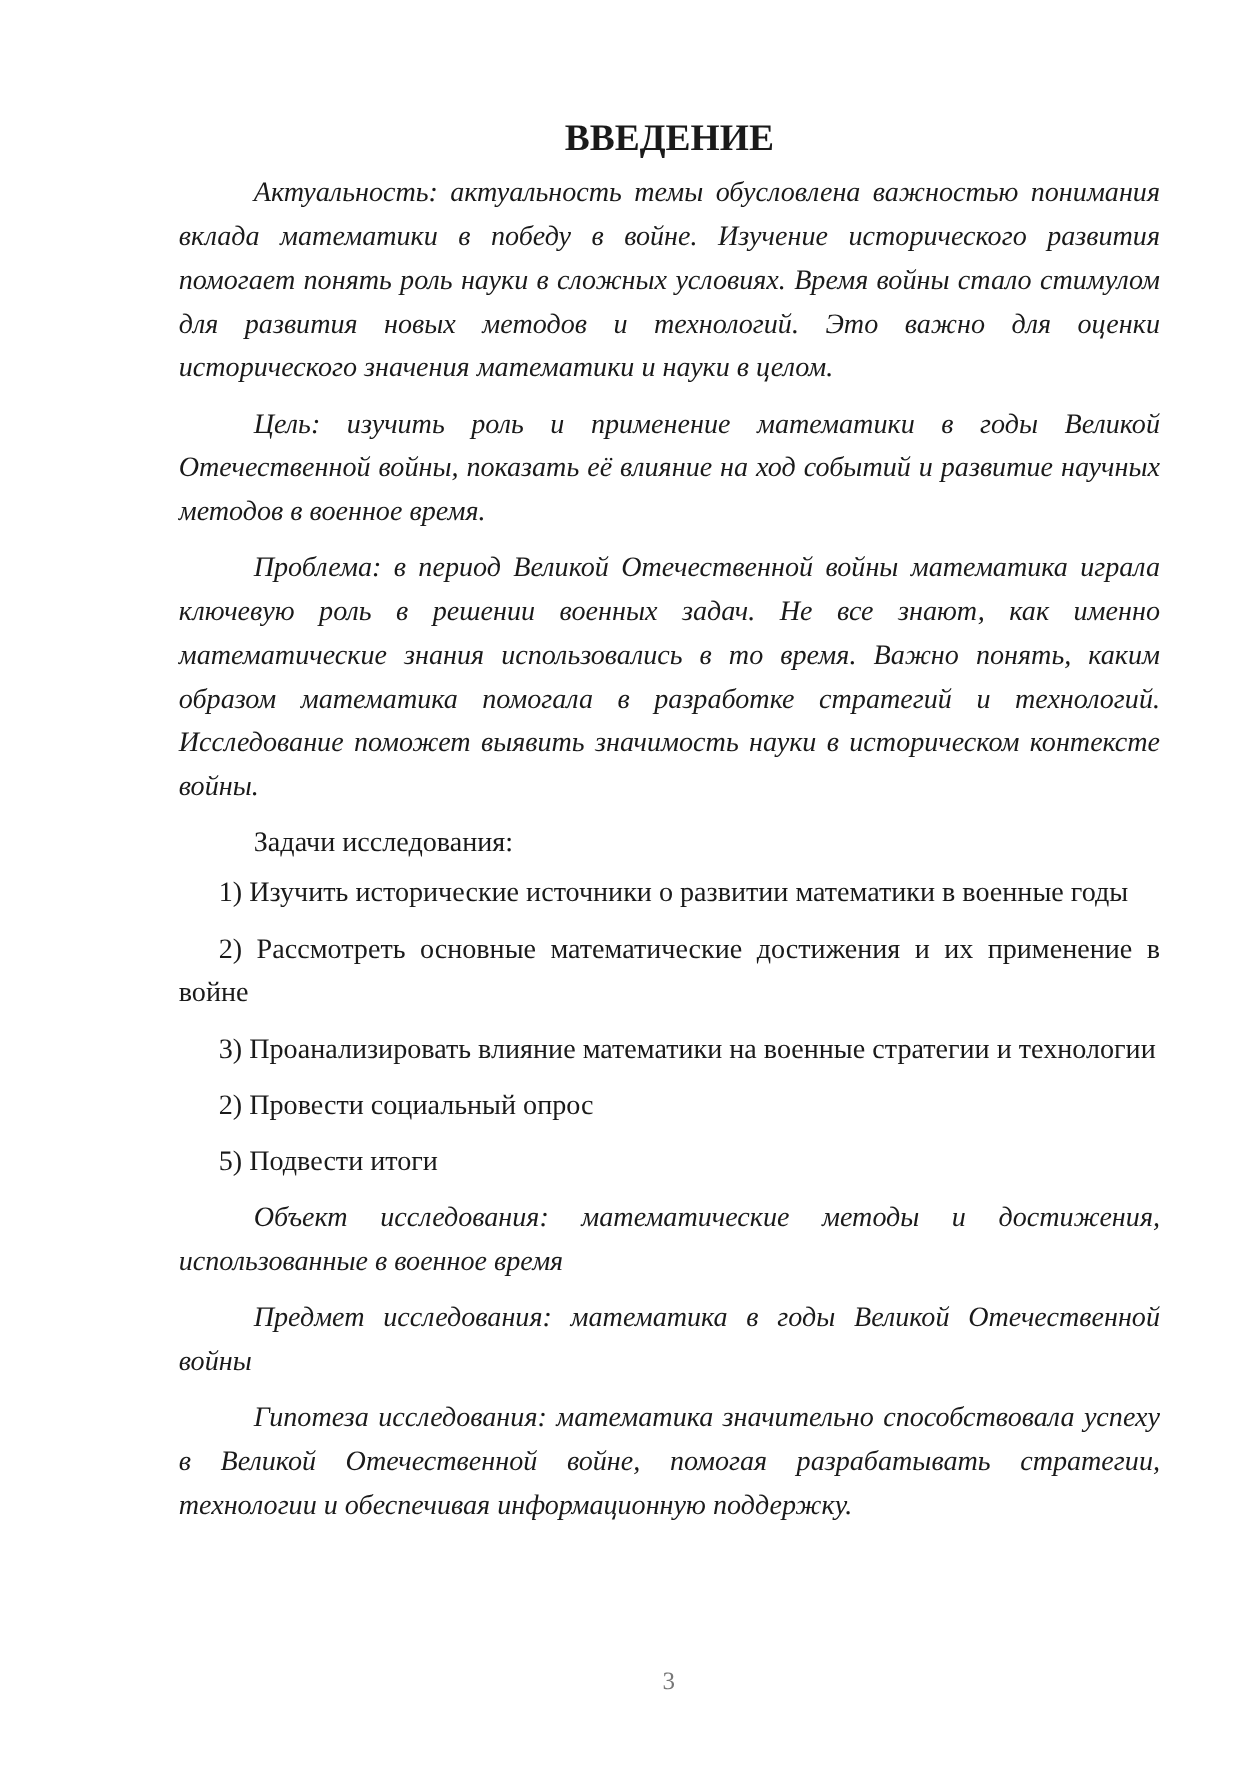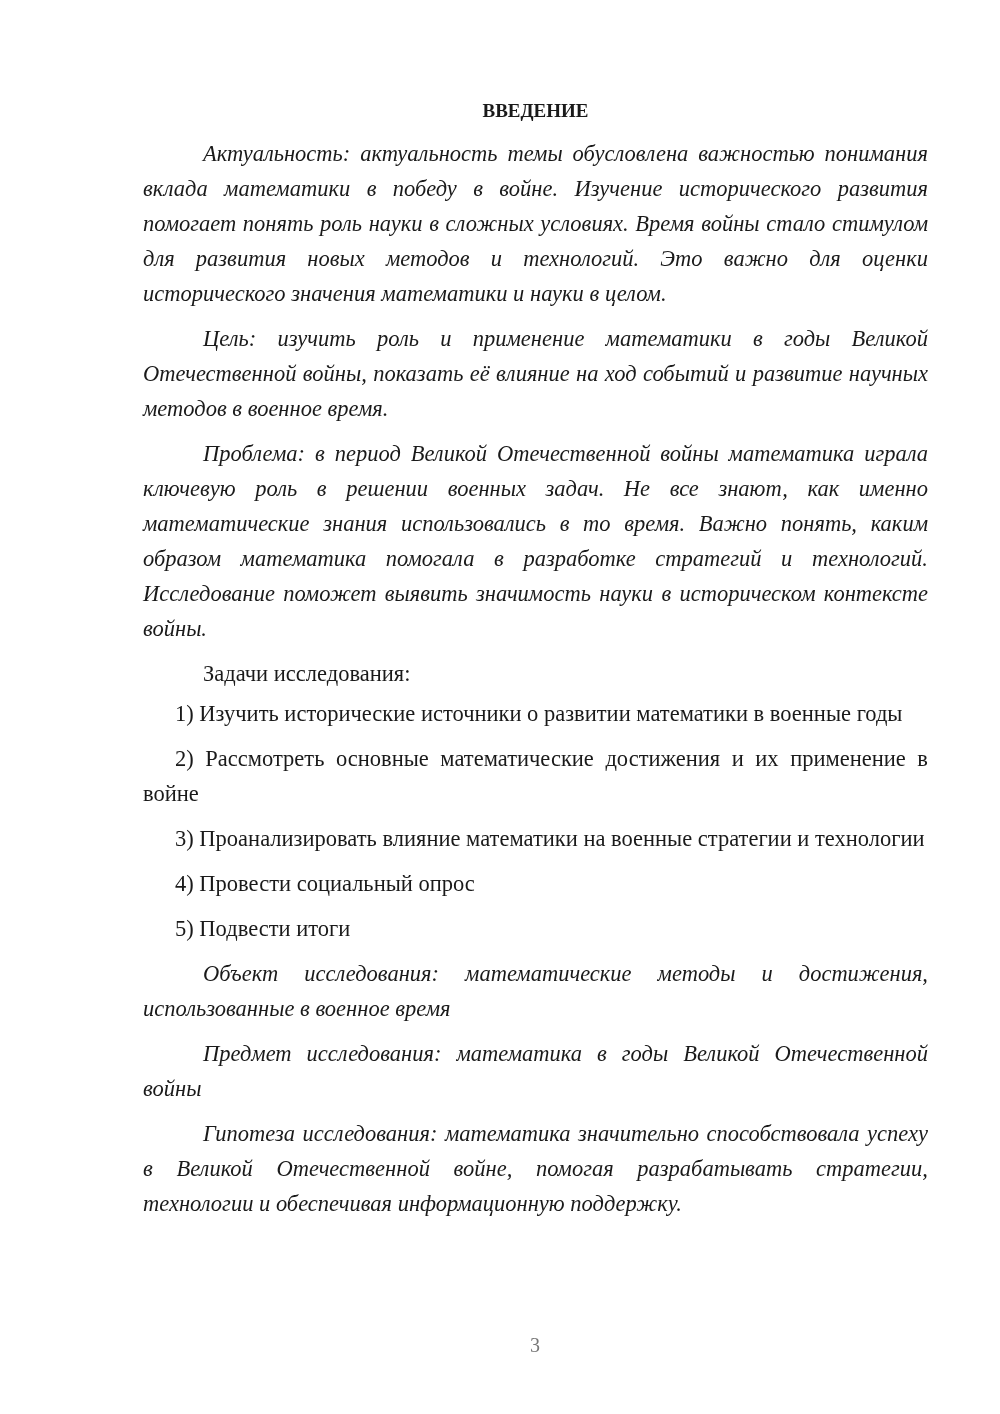--- a/index.html
+++ b/index.html
@@ -19,21 +19,21 @@
       position: absolute;
       left: 143px;
       top: 96px;
       width: 785px;
       font-size: 22.5px;
       line-height: 35px;
     }
     .title {
       text-align: center;
       font-weight: bold;
-      font-size: 19px;
+      font-size: 30px;
       line-height: 30px;
       margin: 0 0 10px 0;
       padding-left: 0;
     }
     .para {
       margin: 0 0 10px 0;
       text-align: justify;
       text-indent: 60px;
       font-style: italic;
     }
@@ -72,21 +72,21 @@
   <p class="para last-line-left">Цель: изучить роль и применение математики в годы Великой Отечественной войны, показать её влияние на ход событий и развитие научных методов в военное время.</p>
 
   <p class="para last-line-left">Проблема: в период Великой Отечественной войны математика играла ключевую роль в решении военных задач. Не все знают, как именно математические знания использовались в то время. Важно понять, каким образом математика помогала в разработке стратегий и технологий. Исследование поможет выявить значимость науки в историческом контексте войны.</p>
 
   <p class="task-heading">Задачи исследования:</p>
 
   <div>
     <p class="task last-line-left">1) Изучить исторические источники о развитии математики в военные годы</p>
     <p class="task last-line-left">2) Рассмотреть основные математические достижения и их применение в войне</p>
     <p class="task last-line-left">3) Проанализировать влияние математики на военные стратегии и технологии</p>
-    <p class="task last-line-left">4) Провести социальный опрос</p>
+    <p class="task last-line-left">2) Провести социальный опрос</p>
     <p class="task last-line-left">5) Подвести итоги</p>
   </div>
 
   <p class="para last-line-left">Объект исследования: математические методы и достижения, использованные в военное время</p>
 
   <p class="para last-line-left">Предмет исследования: математика в годы Великой Отечественной войны</p>
 
   <p class="para last-line-left">Гипотеза исследования: математика значительно способствовала успеху в Великой Отечественной войне, помогая разрабатывать стратегии, технологии и обеспечивая информационную поддержку.</p>
 </div>
 

